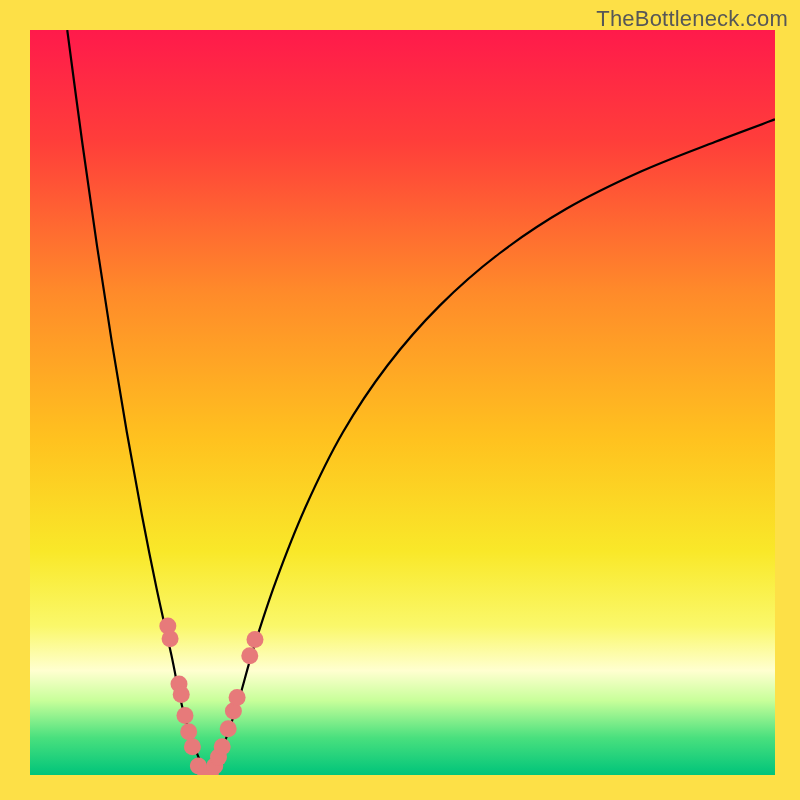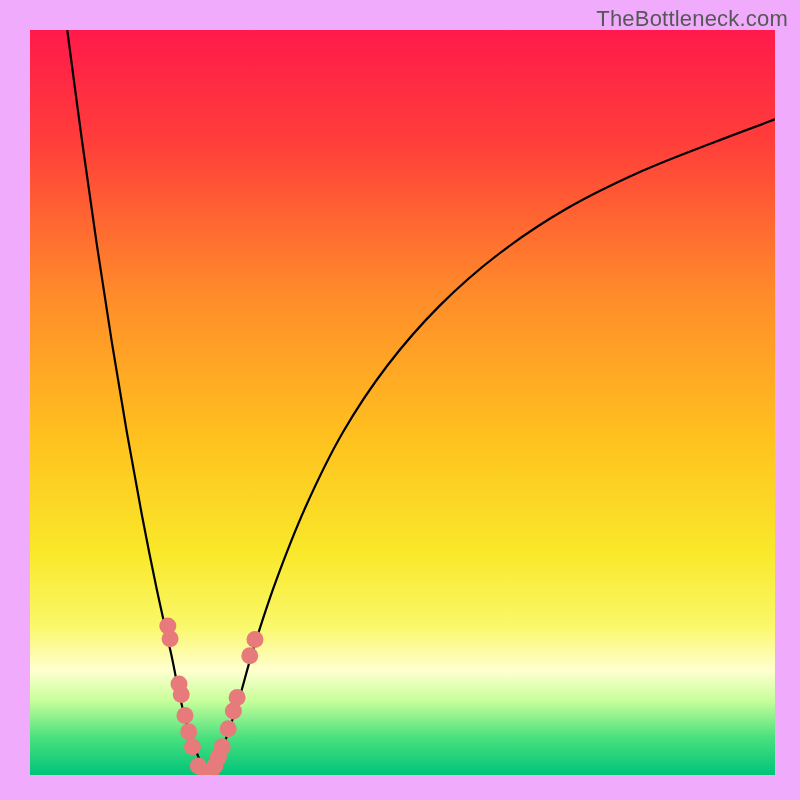--- a/index.html
+++ b/index.html
@@ -8,21 +8,21 @@
     width: 800px;
     height: 800px;
     overflow: hidden;
     background: #000;
     font-family: Arial, Helvetica, sans-serif;
   }
   .frame {
     position: absolute;
     left: 0; top: 0;
     width: 800px; height: 800px;
-    background: #f0abfc;
+    background: #fde047;
   }
   .plot {
     position: absolute;
     left: 30px;
     top: 30px;
     width: 745px;
     height: 745px;
     overflow: hidden;
   }
   .watermark {

